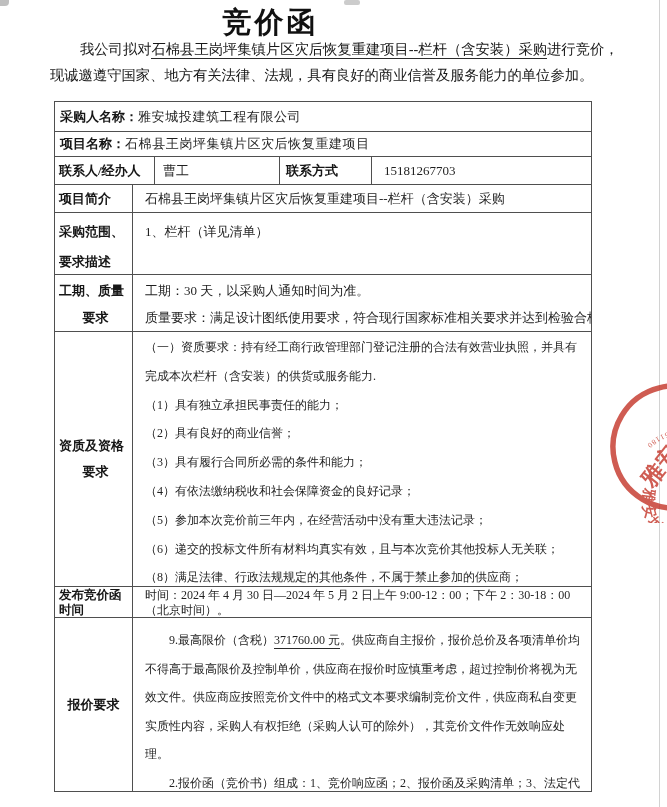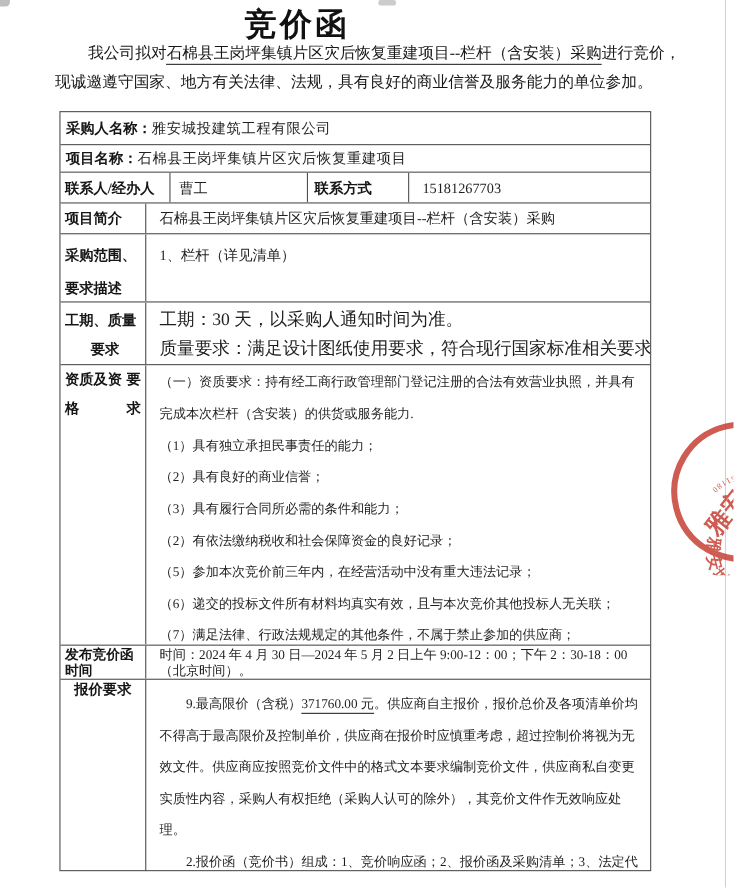--- a/index.html
+++ b/index.html
@@ -35,27 +35,27 @@
   .lab{font-weight:bold;color:#161616;}
   .vcenter{display:flex;align-items:center;}
   .r1{height:25px;}  .r2{height:30px;}  .r3{height:28px;}  .r4{height:28px;}
   .r5{height:62px;}  .r6{height:57px;}  .r7{height:255px;} .r8{height:31px;}
   .r9{height:174px;}
   .labelcol{width:78px;padding-left:4px;}
   .contentcol{flex:1;padding-left:12px;}
   .pad5{padding-left:5px;}
   .val{letter-spacing:0.6px;}
   .lh30{line-height:30px;padding-top:4px;}
-  .lh27{line-height:27px;padding-top:2px;font-size:16px;}
+  .lh27{line-height:27px;padding-top:2px;font-size:13px;}
   .lh29{line-height:28.8px;padding-top:1px;font-size:12px;}
   .lh15{line-height:15px;padding-top:1px;font-size:12px;}
   .lh28q{line-height:28.6px;padding-top:8px;font-size:12px;}
   .nowrap{white-space:nowrap;}
   .cen{text-align:center;}
-  .labmid{display:flex;flex-direction:row;justify-content:center;}
+  .labmid{display:flex;flex-direction:column;justify-content:center;}
   .indent2{text-indent:24px;}
   
   .c100{width:100px;padding-left:4px;}
   .c125{width:125px;padding-left:8px;}
   .c92{width:92px;padding-left:6px;}
   .c220{flex:1;padding-left:12px;}
 
   
   .seal{position:absolute;left:606px;top:383px;opacity:.82;}
 </style>
@@ -125,24 +125,24 @@
     <div class="row r7">
       <div class="cell labelcol bdr lab labmid" style="line-height:26px;">
         <div>资质及资格</div>
         <div class="cen">要求</div>
       </div>
       <div class="cell contentcol lh29" style="padding-right:4px;">
         <div>（一）资质要求：持有经工商行政管理部门登记注册的合法有效营业执照，并具有完成本次栏杆（含安装）的供货或服务能力.</div>
         <div>（1）具有独立承担民事责任的能力；</div>
         <div>（2）具有良好的商业信誉；</div>
         <div>（3）具有履行合同所必需的条件和能力；</div>
-        <div>（2）有依法缴纳税收和社会保障资金的良好记录；</div>
+        <div>（4）有依法缴纳税收和社会保障资金的良好记录；</div>
         <div>（5）参加本次竞价前三年内，在经营活动中没有重大违法记录；</div>
         <div>（6）递交的投标文件所有材料均真实有效，且与本次竞价其他投标人无关联；</div>
-        <div>（7）满足法律、行政法规规定的其他条件，不属于禁止参加的供应商；</div>
+        <div>（8）满足法律、行政法规规定的其他条件，不属于禁止参加的供应商；</div>
       </div>
     </div>
 
     <div class="row r8">
       <div class="cell labelcol bdr lab lh15" style="font-size:12.5px;">
         <div>发布竞价函</div>
         <div>时间</div>
       </div>
       <div class="cell contentcol lh15">
         <div class="nowrap">时间：2024 年 4 月 30 日—2024 年 5 月 2 日上午 9:00-12：00；下午 2：30-18：00</div>

